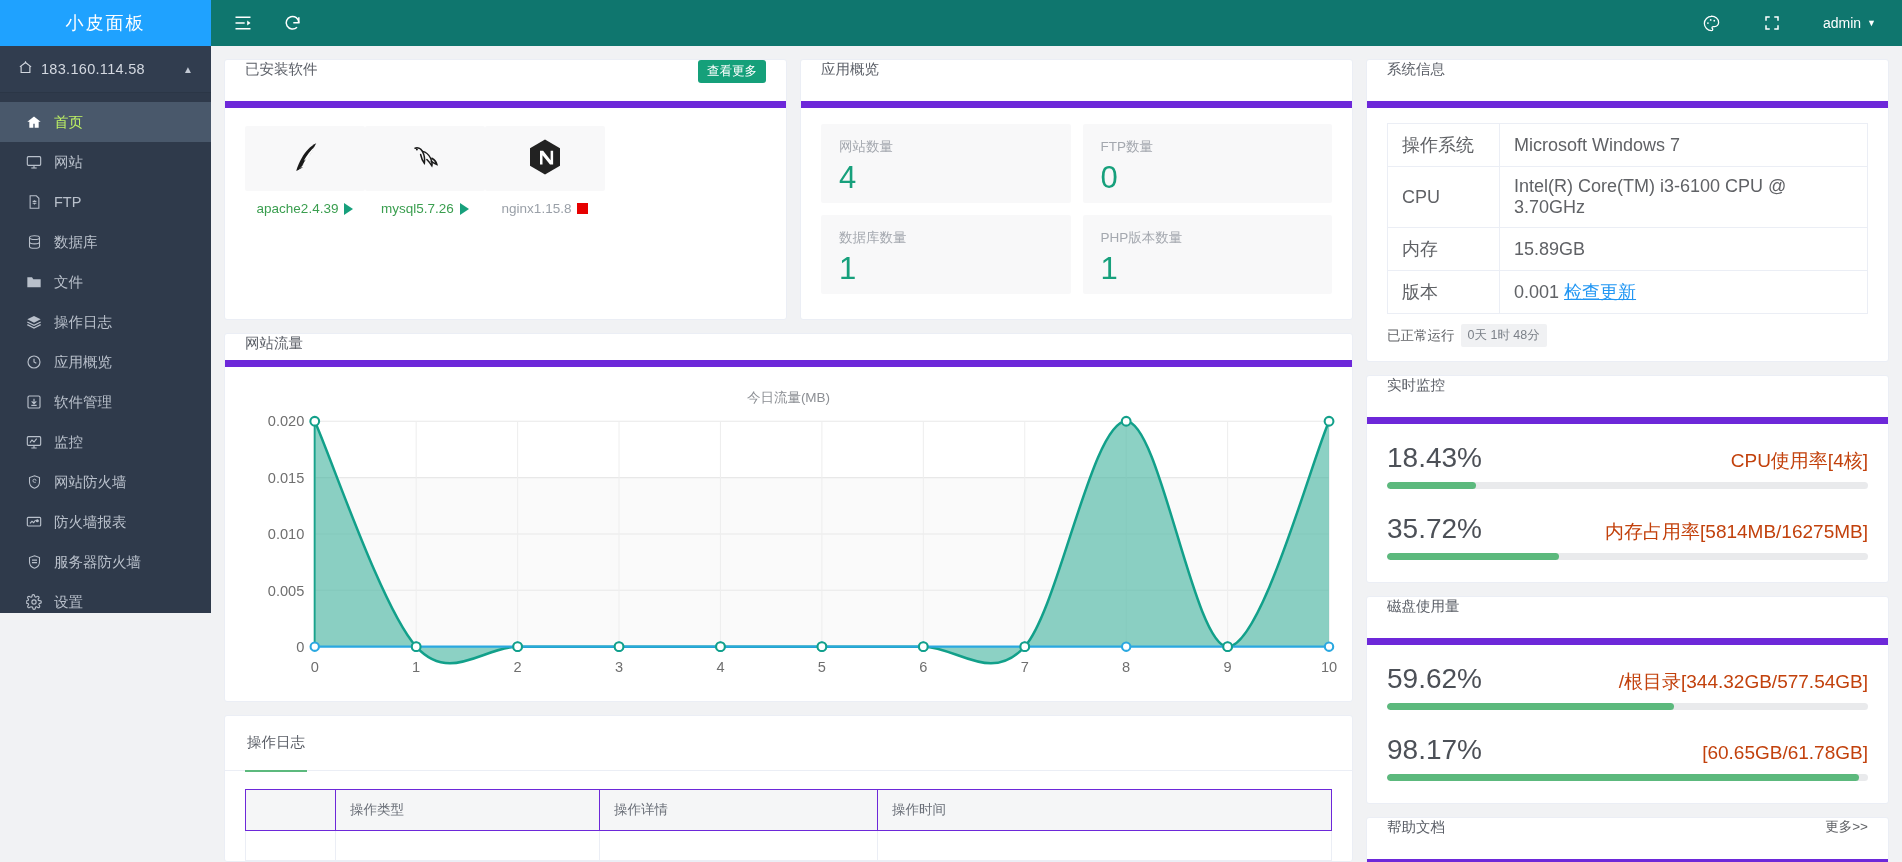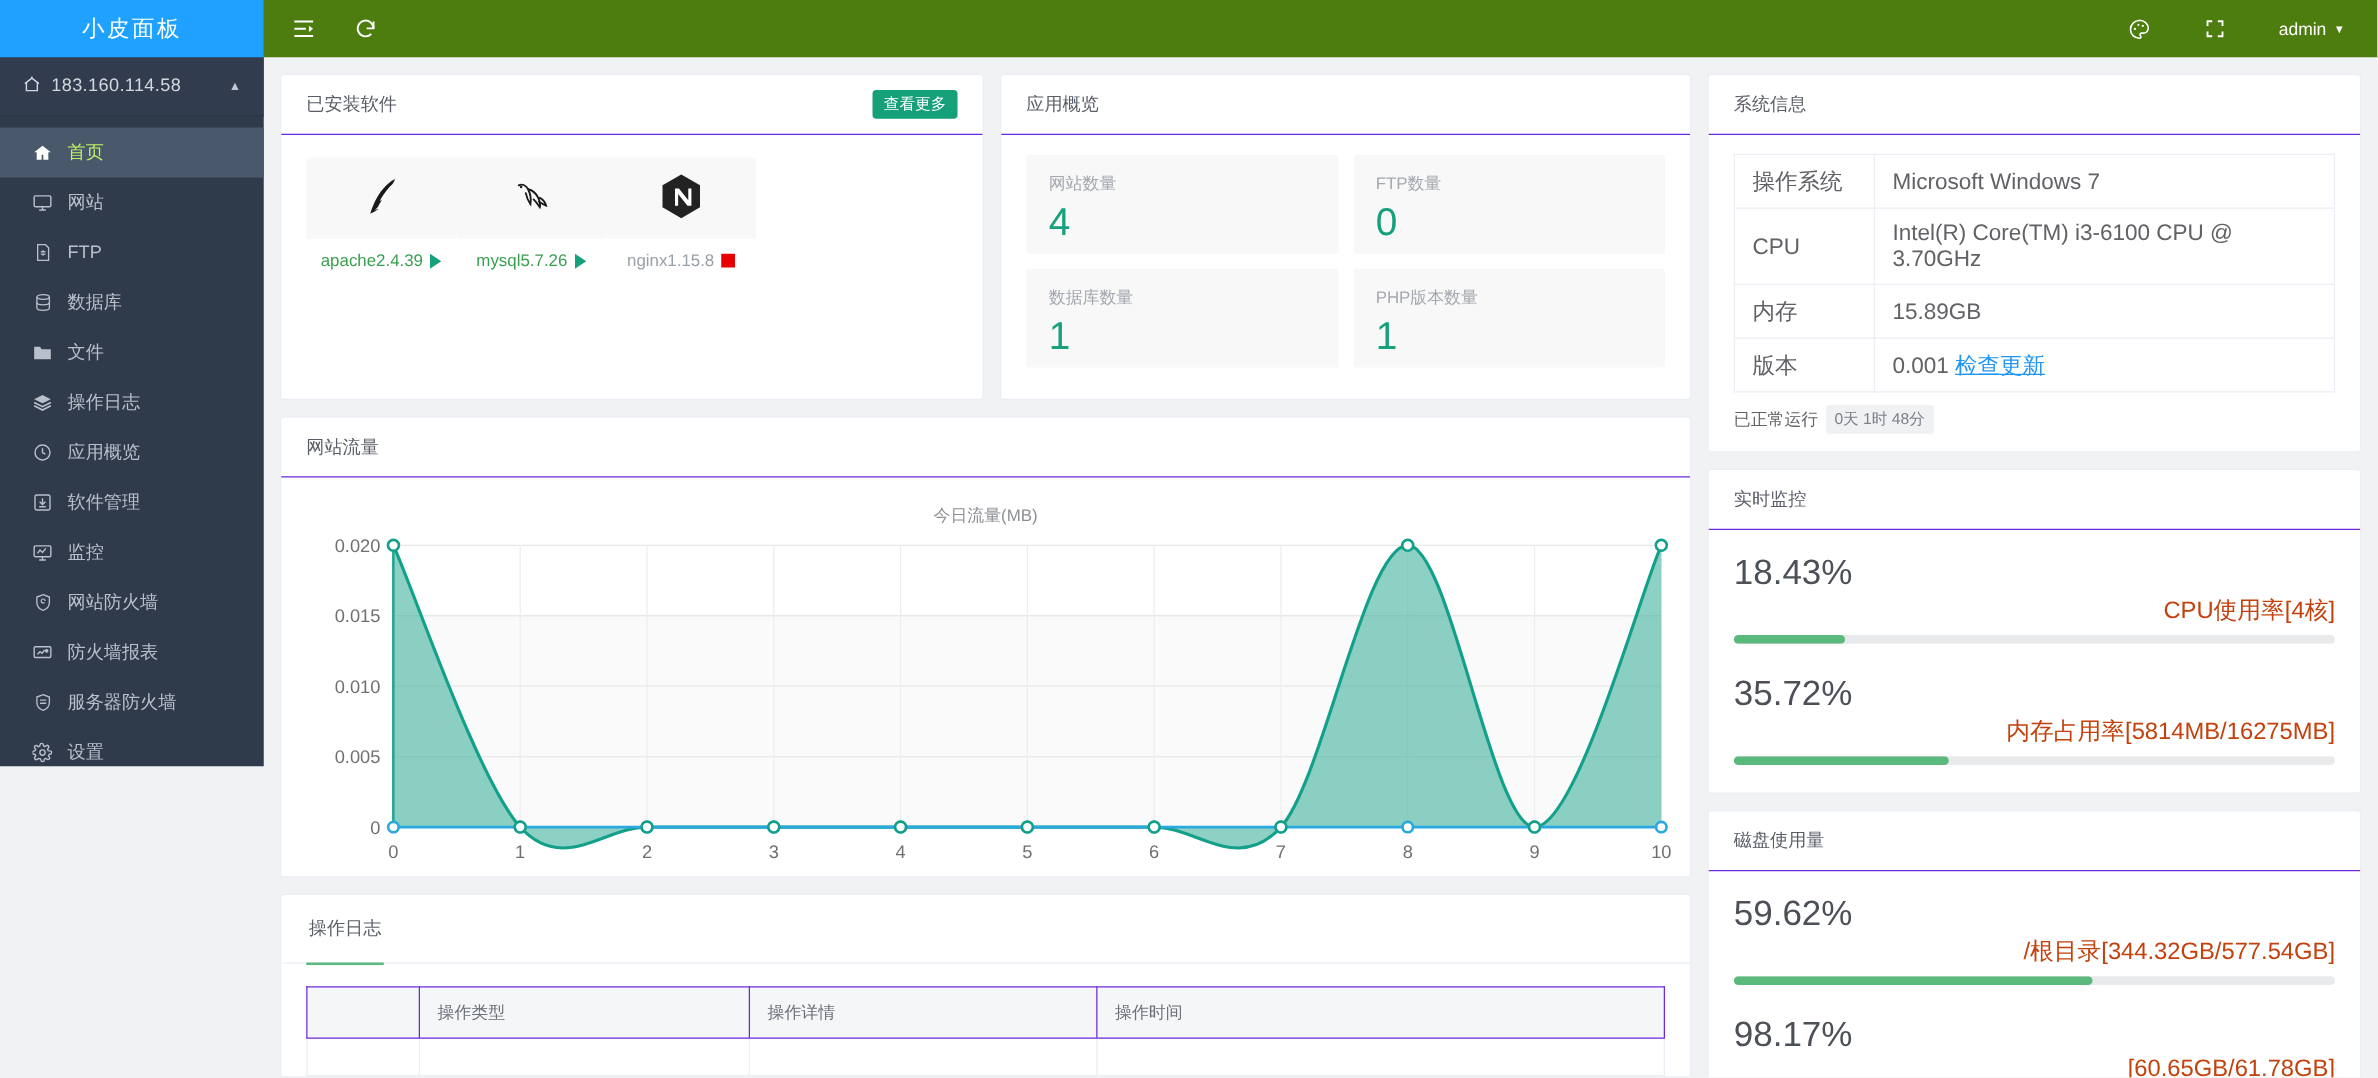--- a/index.html
+++ b/index.html
@@ -62,21 +62,21 @@
     background: #49586b;
     color: #bef264;
     align-items: center;
   }
   .menu-item.active .mi-icon { color: #ffffff; }
   .menu-item .mi-label { line-height: 1; }
 
   
   .main { flex: 1; height: 862px; display: flex; flex-direction: column; min-width: 0; }
   .topbar {
-    height: 46px; background: #4d7c0f;
+    height: 46px; background: #0f766e;
     display: flex; align-items: center;
     padding: 0 26px 0 22px;
     color: #fff;
     flex: 0 0 46px;
   }
   .topbar .tb-left { display: flex; align-items: center; gap: 30px; }
   .topbar .tb-right { margin-left: auto; display: flex; align-items: center; gap: 42px; }
   .tb-btn { display: inline-flex; align-items: center; justify-content: center; cursor: pointer; }
   .tb-user { font-size: 14px; display: inline-flex; align-items: center; gap: 6px; cursor: pointer; }
   .tb-user .caret { font-size: 9px; }
@@ -88,23 +88,23 @@
     overflow: hidden;
     display: flex;
     gap: 13px;
   }
   .col-left { flex: 1 1 auto; min-width: 0; display: flex; flex-direction: column; gap: 13px; }
   .col-right { flex: 0 0 523px; width: 523px; display: flex; flex-direction: column; gap: 13px; }
 
   .card { background: #fff; border: 1px solid #ebeef5; border-radius: 3px; }
   .card-head {
     height: 48px;
-    display: flex; align-items: center;
-    padding: 16px 20px;
-    border-bottom: 1px solid #6d28d9;
+    display: flex; align-items: flex-start;
+    padding: 0 20px;
+    border-bottom: 7px solid #6d28d9;
     font-size: 14.5px;
     color: #5a5e66;
   }
   .card-head .spacer { flex: 1; }
   .btn-green {
     background: #15a07a;
     color: #fff;
     font-size: 12.5px;
     padding: 5px 9px;
     border-radius: 3px;
@@ -155,21 +155,21 @@
   .chart-wrap { flex: 1; position: relative; padding: 0; }
   .chart-legend {
     position: absolute; left: 0; right: 0; top: 22px;
     text-align: center; color: #8c8f94; font-size: 13.5px;
   }
   svg.flowchart { display: block; width: 100%; height: 100%; }
 
   
   .mon-body { padding: 16px 20px 18px 20px; }
   .mon-row { margin-bottom: 4px; }
-  .mon-line { display: flex; align-items: baseline; flex-direction: column; }
+  .mon-line { display: flex; align-items: baseline; }
   .mon-pct { font-size: 28px; color: #4c5057; line-height: 1.25; font-weight: 400; }
   .mon-label { margin-left: auto; font-size: 19px; color: #c2410c; }
   .mon-bar { height: 7px; background: #e9eaec; border-radius: 4px; margin-top: 7px; overflow: hidden; }
   .mon-fill { height: 100%; background: #5cb97d; border-radius: 4px; }
   .mon-gap { height: 18px; }
 
   
   .card-log { flex: 0 0 auto; }
   .tabs { padding: 0 20px; border-bottom: 1px solid #ebeef5; display: flex; height: 55px; align-items: center; }
   .tab {

